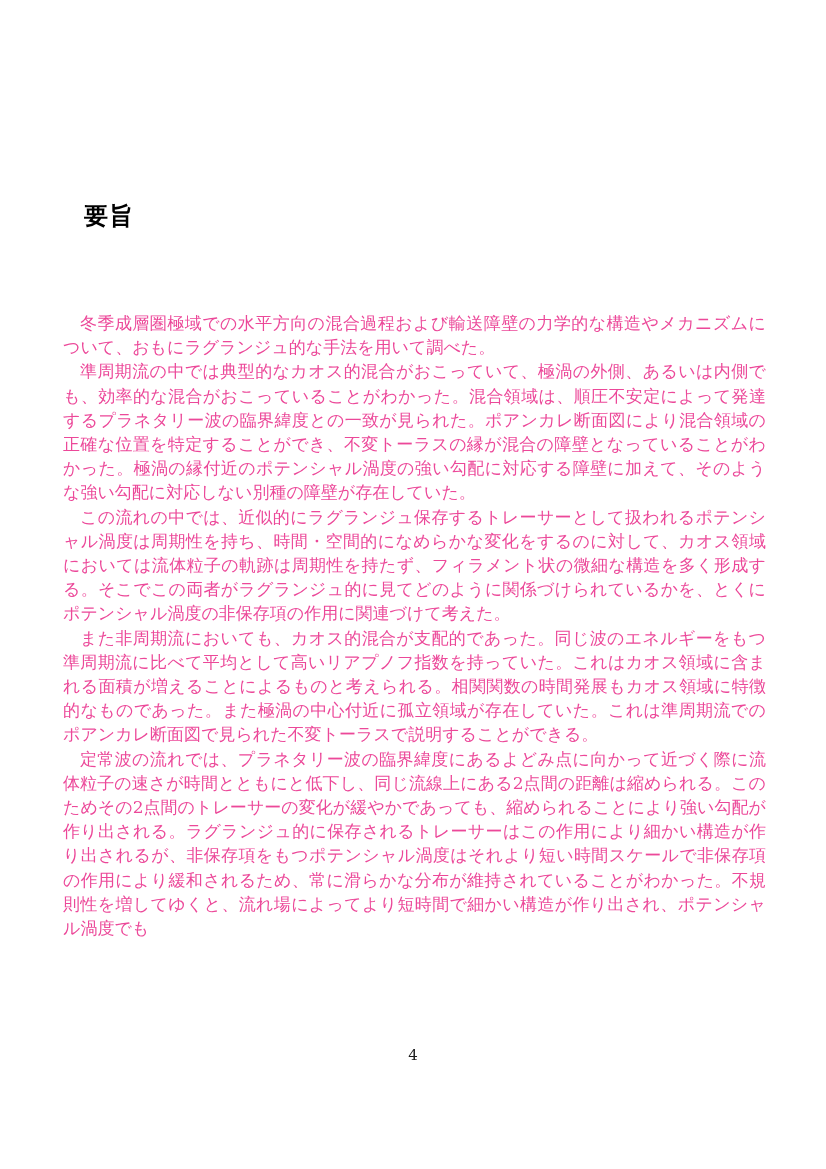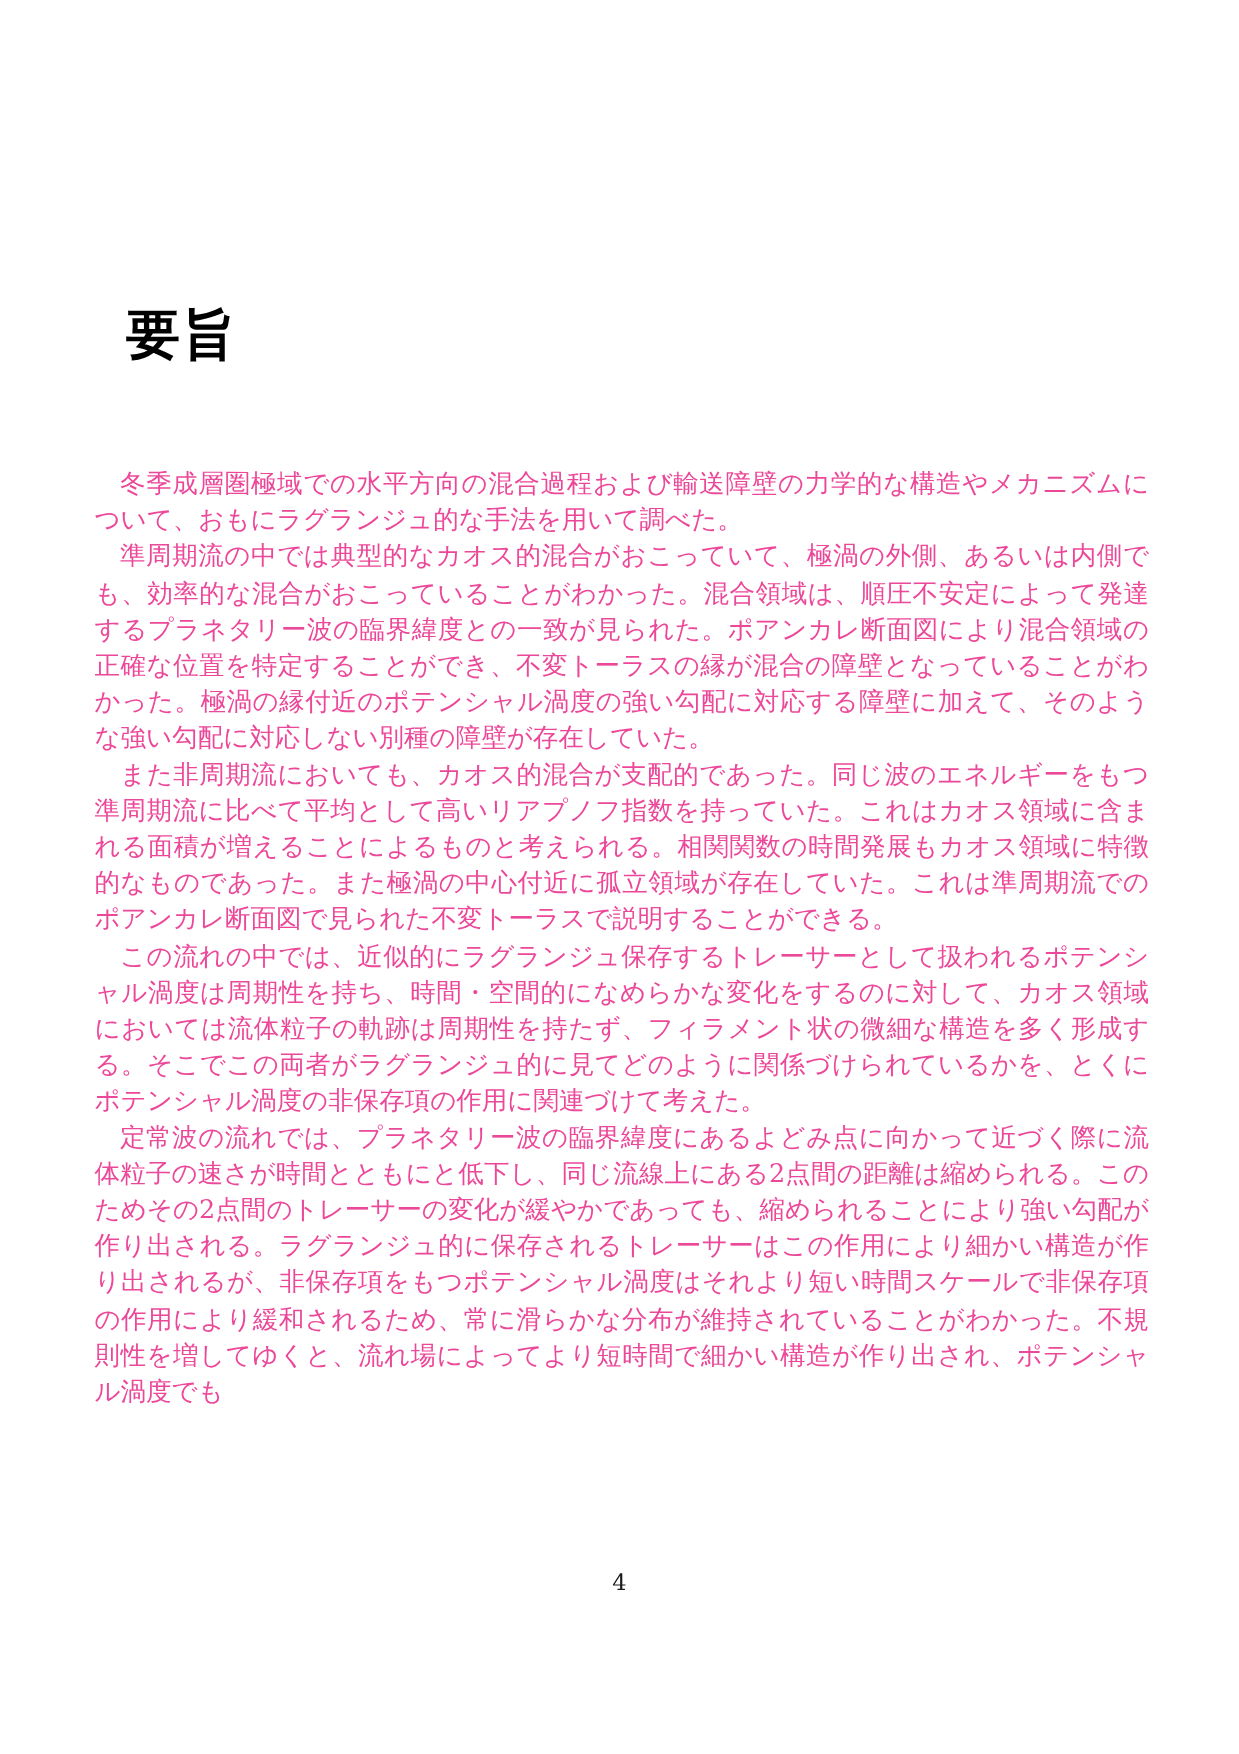--- a/index.html
+++ b/index.html
@@ -15,21 +15,21 @@
       color: #111111;
       overflow: hidden;
     }
     .abstract-title {
       position: absolute;
       left: 84px;
       top: 201px;
       margin: 0;
       font-family: "DejaVu Sans", "Liberation Sans", sans-serif;
       font-weight: bold;
-      font-size: 36px;
+      font-size: 24px;
       line-height: 1.3;
       letter-spacing: 1px;
       color: #000000;
     }
     .abstract-body {
       position: absolute;
       left: 63px;
       top: 311px;
       width: 703px;
       font-family: "DejaVu Serif", "Liberation Serif", serif;
@@ -57,20 +57,20 @@
 </head>
 <body>
 
 <div class="page">
 
   <h1 class="abstract-title">要旨</h1>
 
   <div class="abstract-body">
     <p>冬季成層圏極域での水平方向の混合過程および輸送障壁の力学的な構造やメカニズムについて、おもにラグランジュ的な手法を用いて調べた。</p>
     <p>準周期流の中では典型的なカオス的混合がおこっていて、極渦の外側、あるいは内側でも、効率的な混合がおこっていることがわかった。混合領域は、順圧不安定によって発達するプラネタリー波の臨界緯度との一致が見られた。ポアンカレ断面図により混合領域の正確な位置を特定することができ、不変トーラスの縁が混合の障壁となっていることがわかった。極渦の縁付近のポテンシャル渦度の強い勾配に対応する障壁に加えて、そのような強い勾配に対応しない別種の障壁が存在していた。</p>
+    <p>この流れの中では、近似的にラグランジュ保存するトレーサーとして扱われるポテンシャル渦度は周期性を持ち、時間・空間的になめらかな変化をするのに対して、カオス領域においては流体粒子の軌跡は周期性を持たず、フィラメント状の微細な構造を多く形成する。そこでこの両者がラグランジュ的に見てどのように関係づけられているかを、とくにポテンシャル渦度の非保存項の作用に関連づけて考えた。</p>
     <p>また非周期流においても、カオス的混合が支配的であった。同じ波のエネルギーをもつ準周期流に比べて平均として高いリアプノフ指数を持っていた。これはカオス領域に含まれる面積が増えることによるものと考えられる。相関関数の時間発展もカオス領域に特徴的なものであった。また極渦の中心付近に孤立領域が存在していた。これは準周期流でのポアンカレ断面図で見られた不変トーラスで説明することができる。</p>
-    <p>この流れの中では、近似的にラグランジュ保存するトレーサーとして扱われるポテンシャル渦度は周期性を持ち、時間・空間的になめらかな変化をするのに対して、カオス領域においては流体粒子の軌跡は周期性を持たず、フィラメント状の微細な構造を多く形成する。そこでこの両者がラグランジュ的に見てどのように関係づけられているかを、とくにポテンシャル渦度の非保存項の作用に関連づけて考えた。</p>
     <p>定常波の流れでは、プラネタリー波の臨界緯度にあるよどみ点に向かって近づく際に流体粒子の速さが時間とともにと低下し、同じ流線上にある2点間の距離は縮められる。このためその2点間のトレーサーの変化が緩やかであっても、縮められることにより強い勾配が作り出される。ラグランジュ的に保存されるトレーサーはこの作用により細かい構造が作り出されるが、非保存項をもつポテンシャル渦度はそれより短い時間スケールで非保存項の作用により緩和されるため、常に滑らかな分布が維持されていることがわかった。不規則性を増してゆくと、流れ場によってより短時間で細かい構造が作り出され、ポテンシャル渦度でも</p>
   </div>
 
   <div class="page-number">4</div>
 
 </div>
 
 </body></html>

